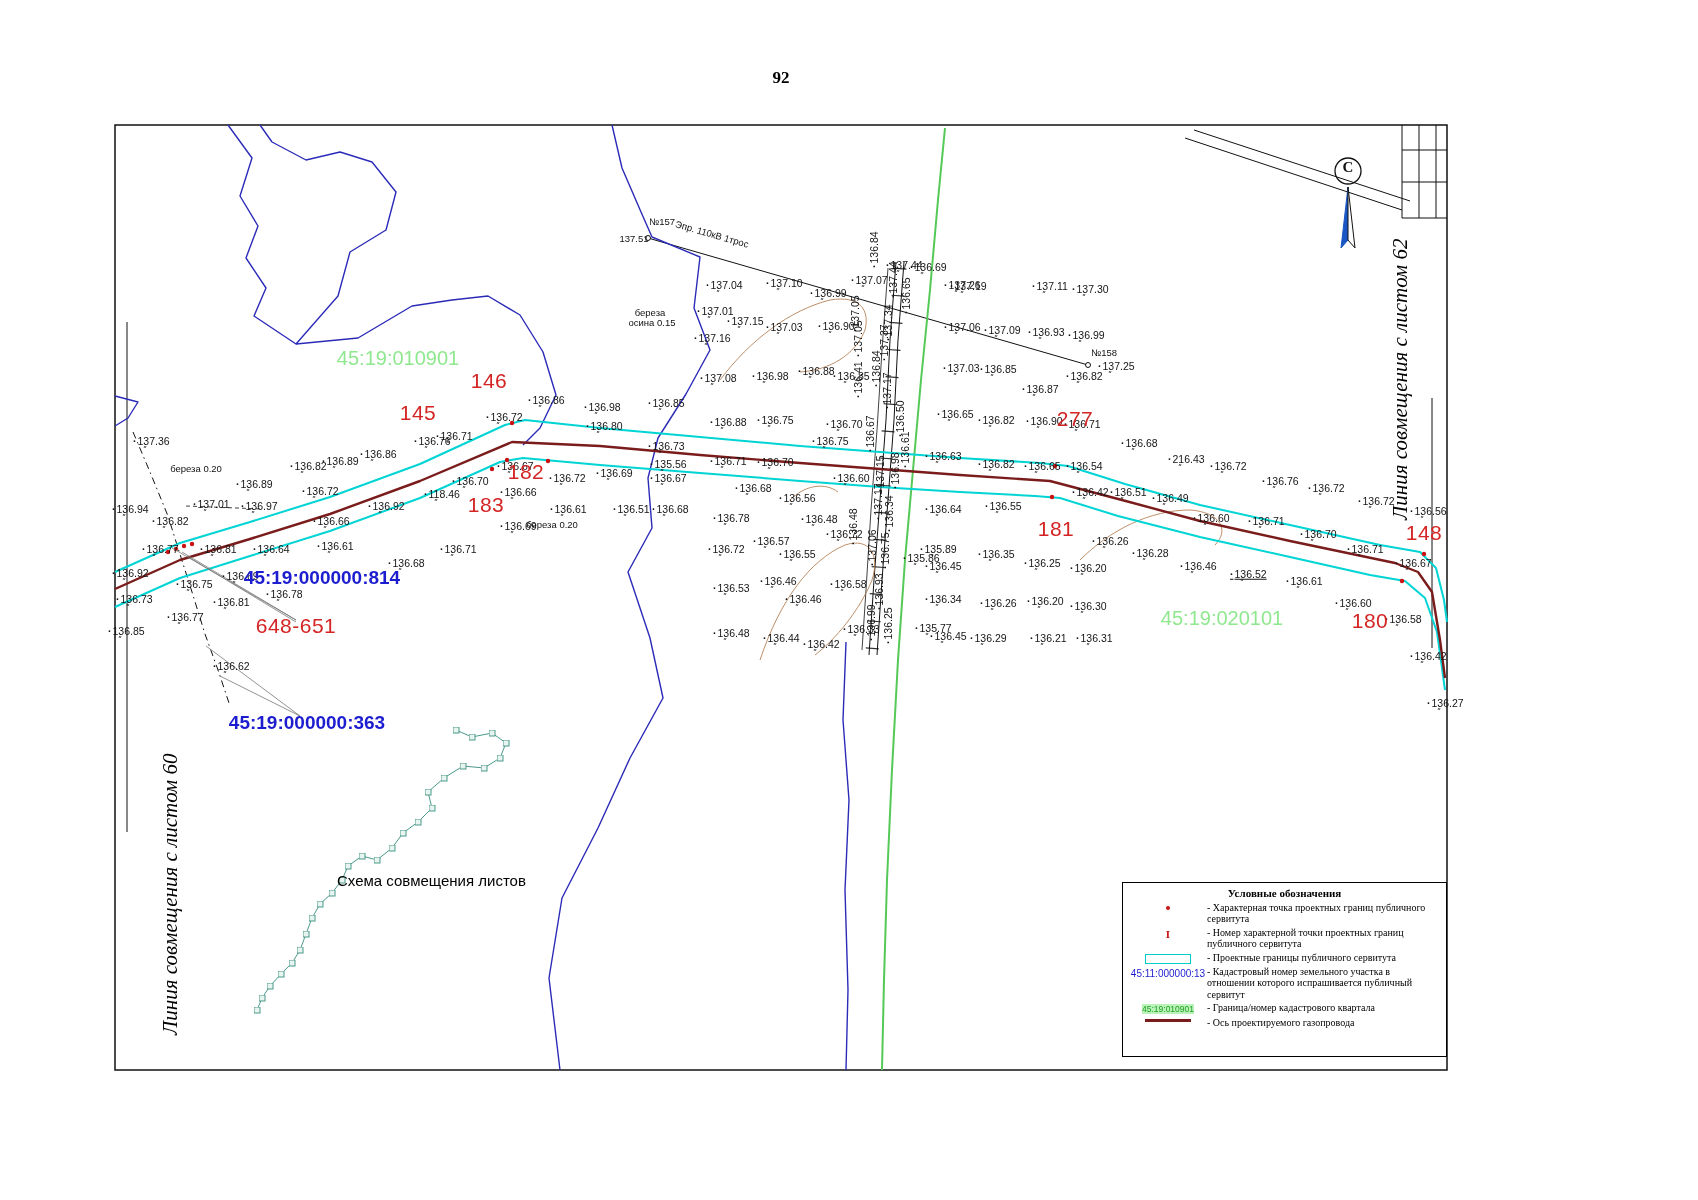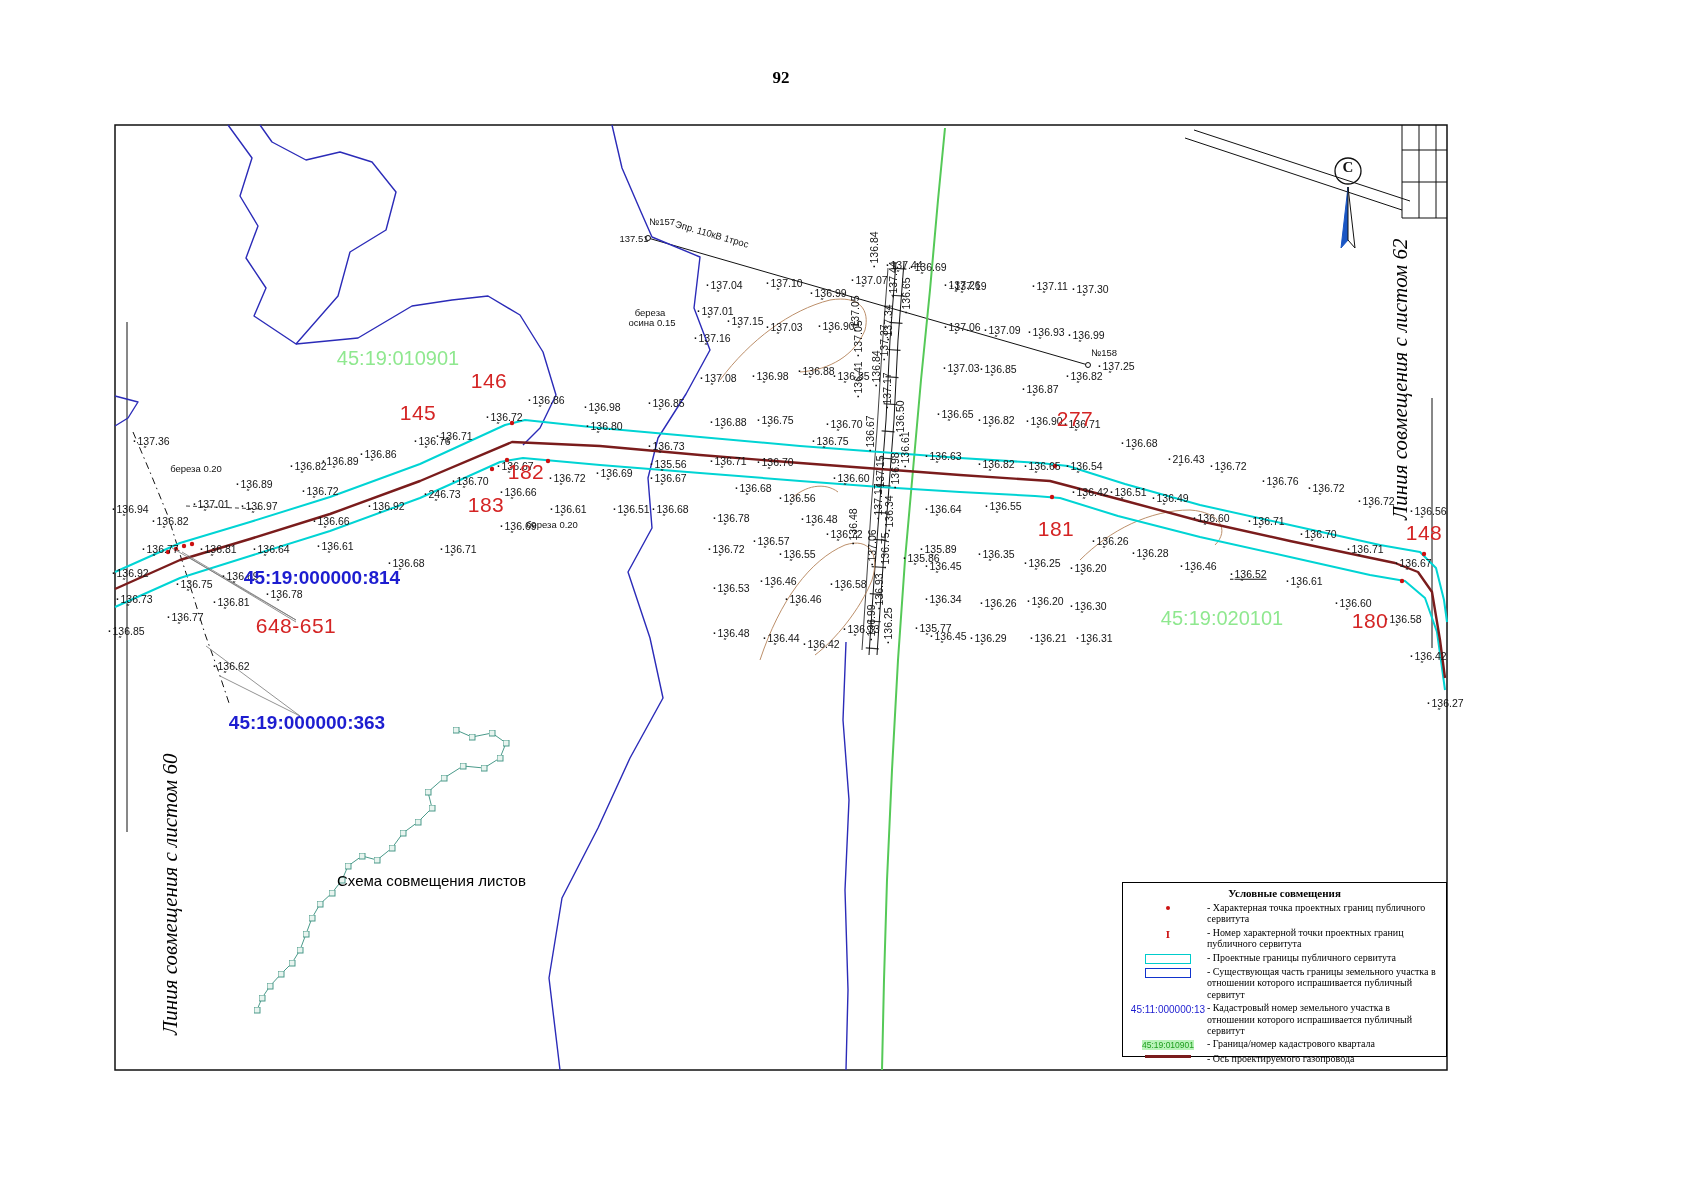--- a/index.html
+++ b/index.html
@@ -223,21 +223,21 @@
       <div class="elev" style="left: 978px; top: 464px;">136.82</div>
       <div class="elev" style="left: 1024px; top: 466px;">136.65</div>
       <div class="elev" style="left: 1066px; top: 466px;">136.54</div>
       <div class="elev" style="left: 1262px; top: 481px;">136.76</div>
       <div class="elev" style="left: 1308px; top: 488px;">136.72</div>
       <div class="elev" style="left: 236px; top: 484px;">136.89</div>
       <div class="elev" style="left: 452px; top: 481px;">136.70</div>
       <div class="elev" style="left: 302px; top: 491px;">136.72</div>
       <div class="elev" style="left: 193px; top: 504px;">137.01</div>
       <div class="elev" style="left: 241px; top: 506px;">136.97</div>
-      <div class="elev" style="left: 424px; top: 494px;">246.73</div>
+      <div class="elev" style="left: 424px; top: 494px;">118.46</div>
       <div class="elev" style="left: 500px; top: 492px;">136.66</div>
       <div class="elev" style="left: 735px; top: 488px;">136.68</div>
       <div class="elev" style="left: 779px; top: 498px;">136.56</div>
       <div class="elev" style="left: 925px; top: 509px;">136.64</div>
       <div class="elev" style="left: 985px; top: 506px;">136.55</div>
       <div class="elev" style="left: 1072px; top: 492px;">136.42</div>
       <div class="elev" style="left: 1110px; top: 492px;">136.51</div>
       <div class="elev" style="left: 1152px; top: 498px;">136.49</div>
       <div class="elev" style="left: 112px; top: 509px;">136.94</div>
       <div class="elev" style="left: 152px; top: 521px;">136.82</div>
@@ -345,21 +345,21 @@
       <div class="note" style="left: 552px; top: 524px;">береза 0.20</div>
       <div class="note compassC" style="left: 1348px; top: 167px;">С</div>
     </div>
 
   <div class="sideL">Линия совмещения с листом 60</div>
   <div class="sideR">Линия совмещения с листом 62</div>
 
   <div class="schema">Схема совмещения листов</div>
 
   <div class="legend">
-    <div class="legend-title">Условные совмещения</div>
+    <div class="legend-title">Условные обозначения</div>
 
     <div class="lrow">
       <span class="lsym">
           <span class="sym-dot"></span>
         </span>
       <span class="ltext">- Характерная точка проектных границ публичного сервитута</span>
     </div>
     <div class="lrow">
       <span class="lsym">
           <span class="sym-num">I</span>
@@ -367,26 +367,20 @@
       <span class="ltext">- Номер характерной точки проектных границ публичного сервитута</span>
     </div>
     <div class="lrow">
       <span class="lsym">
           <span class="sym-cyan"></span>
         </span>
       <span class="ltext">- Проектные границы публичного сервитута</span>
     </div>
     <div class="lrow">
       <span class="lsym">
-          <span class="sym-blue"></span>
-        </span>
-      <span class="ltext">- Существующая часть границы земельного участка в отношении которого испрашивается публичный сервитут</span>
-    </div>
-    <div class="lrow">
-      <span class="lsym">
           <span class="sym-tblue">45:11:000000:13</span>
         </span>
       <span class="ltext">- Кадастровый номер земельного участка в отношении которого испрашивается публичный сервитут</span>
     </div>
     <div class="lrow">
       <span class="lsym">
           <span class="sym-tgreen">45:19:010901</span>
         </span>
       <span class="ltext">- Граница/номер кадастрового квартала</span>
     </div>

